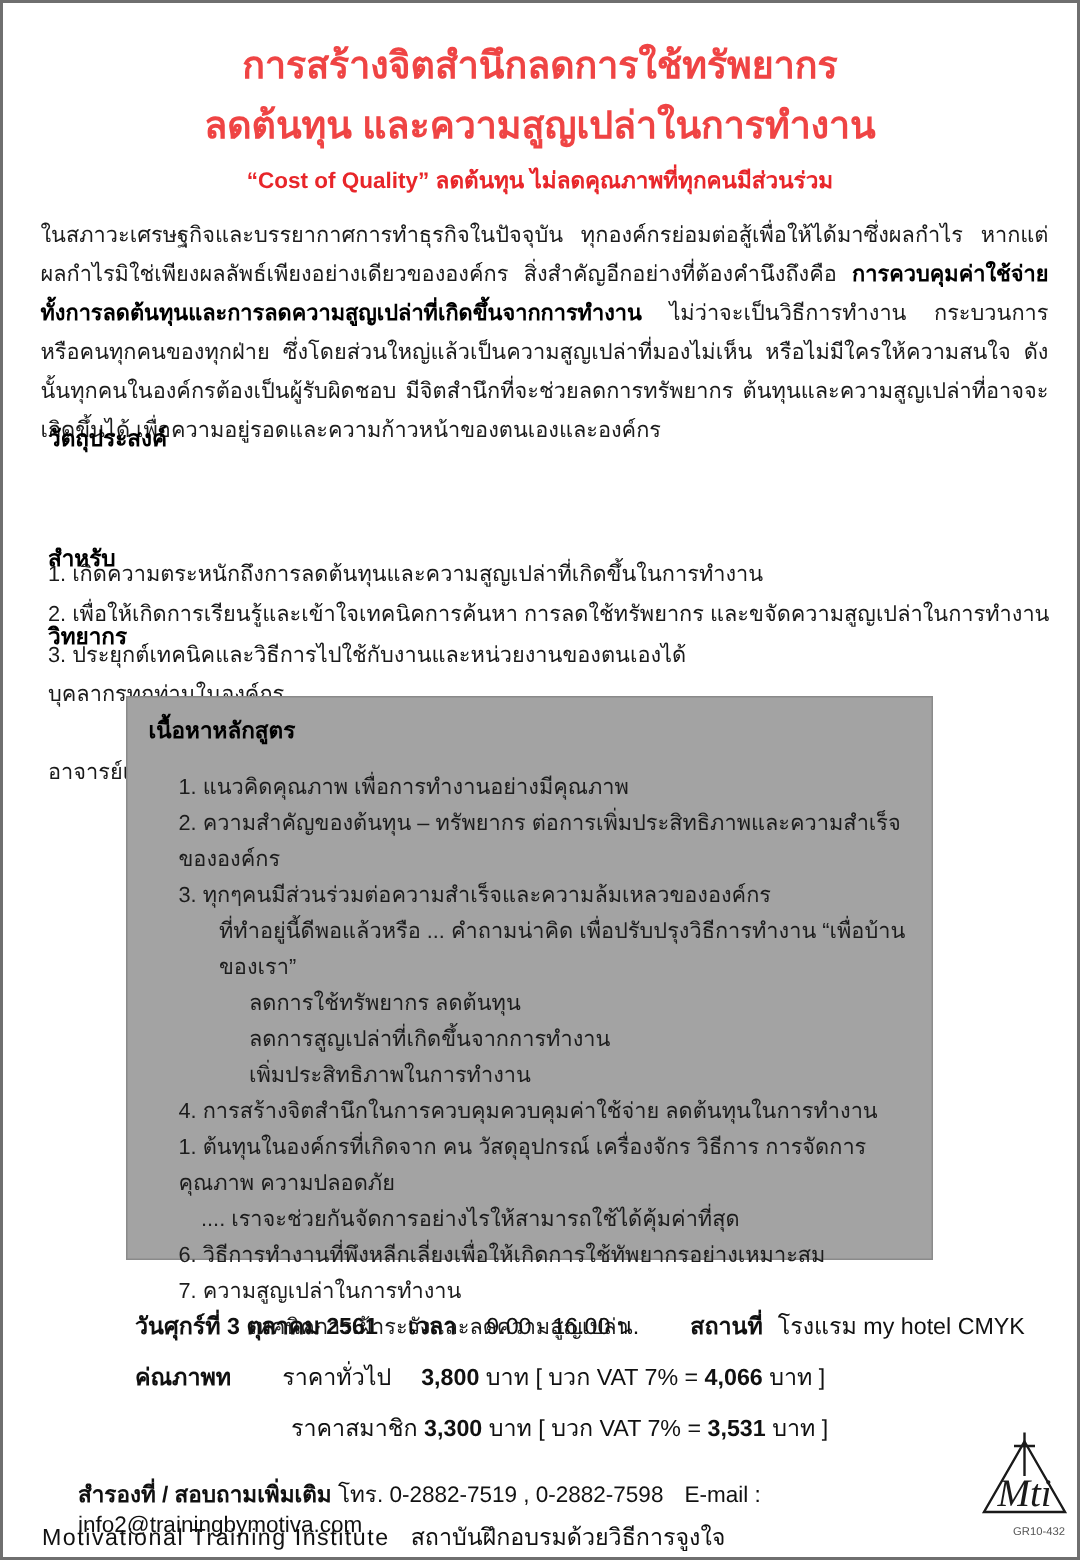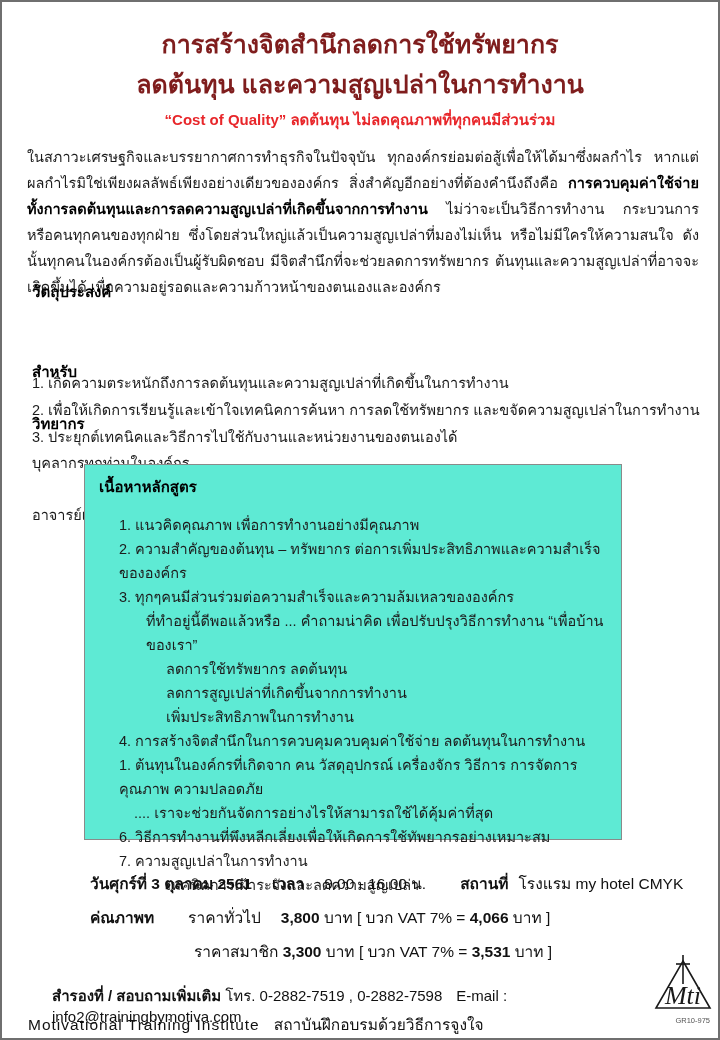--- a/index.html
+++ b/index.html
@@ -8,21 +8,21 @@
     width:720px;height:1040px;
     box-sizing:border-box;
     border:2px solid #6f6f6f;
     background:#ffffff;
     font-family:"Liberation Sans","DejaVu Sans",sans-serif;
     color:#1a1a1a;
     overflow:hidden;
   }
   
   .title-block{position:absolute;top:22px;left:0;width:100%;text-align:center;}
-  .title-line{font-size:25px;font-weight:bold;line-height:40px;color:#7f1d1d;}
+  .title-line{font-size:25px;font-weight:bold;line-height:40px;color:#ef4444;}
   .subtitle{
     position:absolute;top:106px;left:0;width:100%;
     text-align:center;font-size:15px;font-weight:bold;
     color:#e8262a;
   }
   
   .intro{
     position:absolute;top:142px;left:25px;width:672px;
     font-size:14.5px;line-height:26px;text-align:justify;color:#1c1c1c;
   }
@@ -31,21 +31,21 @@
   .info-row{position:absolute;left:30px;display:flex;font-size:14.5px;flex-direction:column;}
   .info-label{width:90px;font-weight:bold;font-size:15px;flex:0 0 90px;color:#000;}
   .info-content{line-height:27px;}
   .row-objectives{top:278px;}
   .row-audience{top:358px;}
   .row-instructor{top:410px;}
   
   .course-box{
     position:absolute;top:462px;left:82px;width:538px;height:376px;
     box-sizing:border-box;border:1px solid #8a8a8a;
-    padding:10px 8px 0 14px;background:#5eead4;
+    padding:10px 8px 0 14px;background:#a3a3a3;
   }
   .course-heading{font-size:15px;font-weight:bold;color:#000;}
   .course-items{margin-top:14px;padding-left:20px;font-size:14.5px;line-height:24px;color:#1c1c1c;}
   .course-items .ind-1{padding-left:15px;}
   .course-items .ind-2{padding-left:27px;}
   .course-items .ind-3{padding-left:47px;}
   
   .schedule{position:absolute;top:869px;left:88px;font-size:15.5px;color:#111;}
   .schedule .line{margin-bottom:9px;}
   .schedule .b{font-weight:bold;}
@@ -137,21 +137,21 @@
   </div>
 
   <div class="footer-line1">
     <span class="b">สำรองที่ / สอบถามเพิ่มเติม</span> <span>โทร. 0-2882-7519 , 0-2882-7598</span><span class="sp"></span><span>E-mail :</span> <span>info2@trainingbymotiva.com</span>
   </div>
 
   <div class="footer-line2">
     <span class="org-en">Motivational  Training  Institute</span><span class="sp"></span><span>สถาบันฝึกอบรมด้วยวิธีการจูงใจ</span><span class="sp"></span><span class="web">www.trainingbymotiva.com</span>
   </div>
 
-  <div class="doc-code">GR10-975</div>
+  <div class="doc-code">GR10-432</div>
 
   <svg class="logo" viewBox="0 0 60 58" xmlns="http://www.w3.org/2000/svg">
     <polygon points="30,7 57,54 3,54" fill="#ffffff" stroke="#1a1a1a" stroke-width="1.6"></polygon>
     <line x1="30" y1="1" x2="30" y2="30" stroke="#1a1a1a" stroke-width="1.6"></line>
     <line x1="23" y1="10" x2="37" y2="10" stroke="#1a1a1a" stroke-width="1.6"></line>
     <text x="30" y="50" text-anchor="middle" font-family="Liberation Serif, DejaVu Serif, serif" font-style="italic" font-size="26" fill="#1a1a1a">Mti</text>
   </svg>
 
 </div>
 

